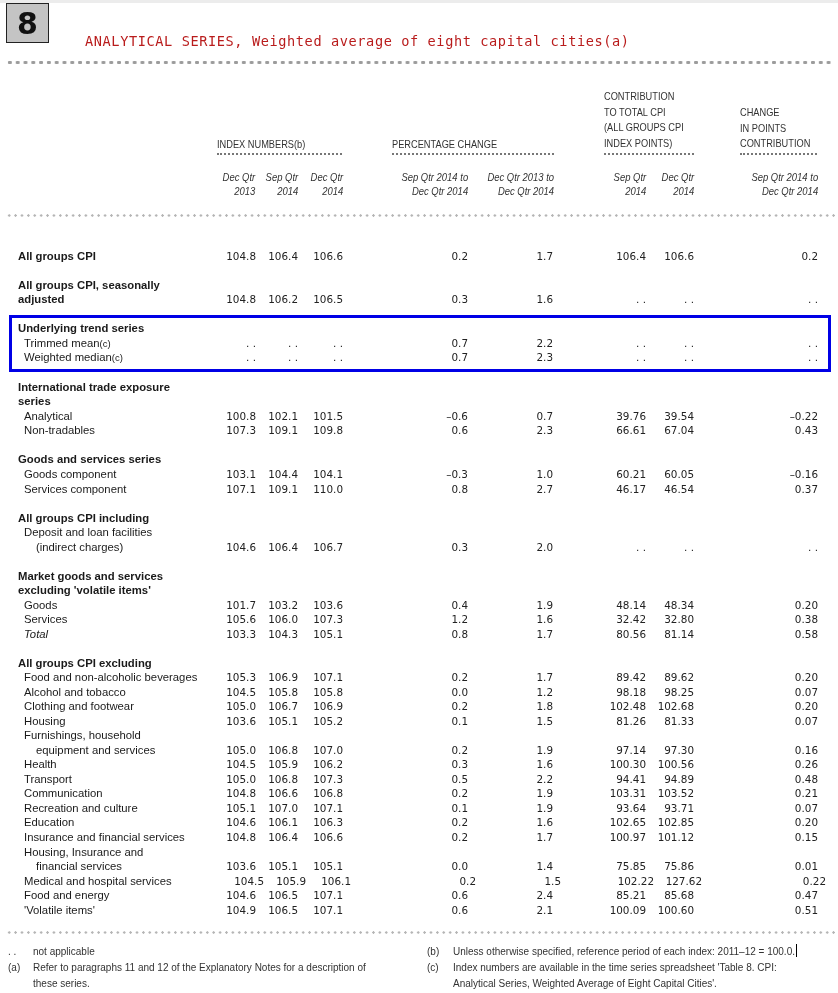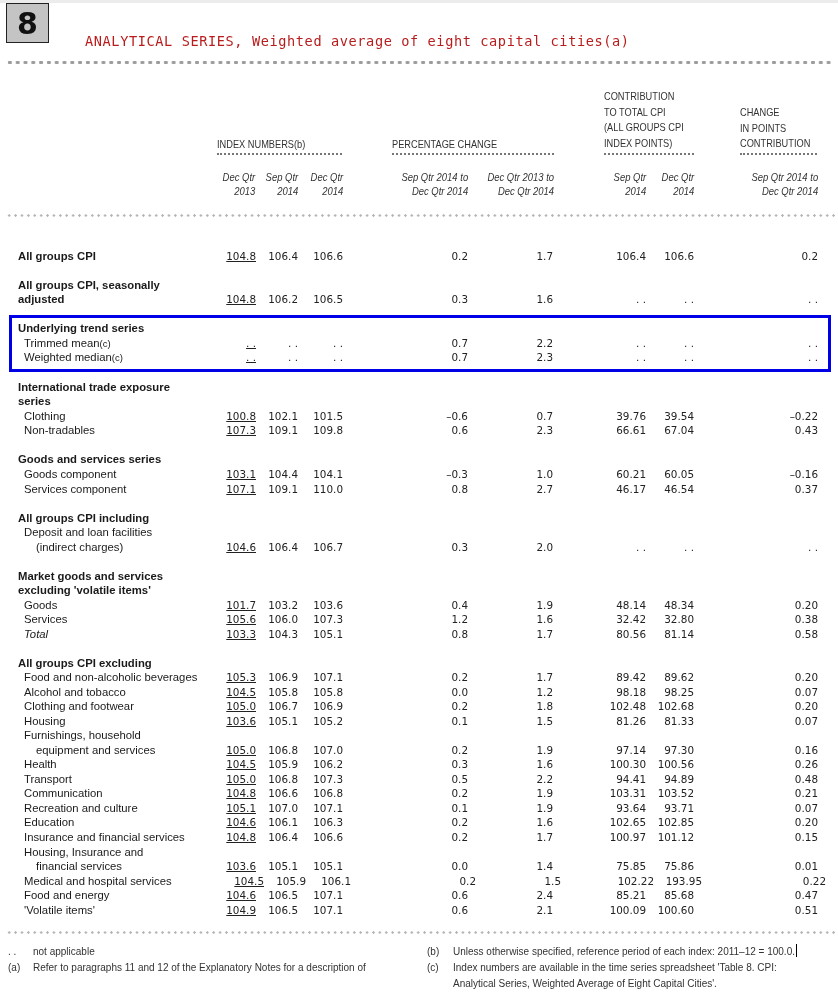--- a/index.html
+++ b/index.html
@@ -23,21 +23,21 @@
   .sub { position:absolute; font-size:10.5px; font-style:italic; color:#333; text-align:right;
          line-height:13.5px; white-space:nowrap; transform:scaleX(0.9); transform-origin:right top; }
   .row { position:absolute; left:0; width:838px; height:14.5px; font-size:11.3px; line-height:14.5px; }
   .row .label { position:absolute; left:18px; white-space:nowrap; color:#1a1a1a; }
   .row .label.bold { font-weight:bold; }
   .row .label.indent { left:24px; }
   .row .label.indent2 { left:36px; }
   .row .label.ital { font-style:italic; }
   .row .label .fn { font-size:9.5px; }
   .num { position:absolute; text-align:right; white-space:nowrap; color:#222; font-family:"DejaVu Sans", sans-serif; font-size:10.4px; }
-  .c1 { right:582px;text-decoration:underline; } .c2 { right:540px; } .c3 { right:495px; }
+  .c1 { right:582px; } .c2 { right:540px; } .c3 { right:495px; }
   .c4 { right:370px; } .c5 { right:285px; }
   .c6 { right:192px; } .c7 { right:144px; } .c8 { right:20px; }
   .highlight { position:absolute; left:9px; top:315px; width:822px; height:57px;
                border:3px solid #0000e6; box-sizing:border-box; }
   .foot { position:absolute; font-size:10px; color:#333; line-height:15.5px; white-space:nowrap; }
   .cursor { display:inline-block; width:1px; height:13px; background:#000; vertical-align:-2px; margin-left:1px; }
 </style>
 </head>
 <body>
 
@@ -151,21 +151,21 @@
       <span class="num c7">. .</span>
       <span class="num c8">. .</span>
     </div>
     <div class="row" style="top: 380px; padding-left: 14px;">
       <span class="label bold"><span>International trade exposure</span></span>
     </div>
     <div class="row" style="top: 394px;">
       <span class="label bold"><span>series</span></span>
     </div>
     <div class="row" style="top: 409px;">
-      <span class="label indent"><span>Clothing</span></span>
+      <span class="label indent"><span>Analytical</span></span>
       <span class="num c1">100.8</span>
       <span class="num c2">102.1</span>
       <span class="num c3">101.5</span>
       <span class="num c4">–0.6</span>
       <span class="num c5">0.7</span>
       <span class="num c6">39.76</span>
       <span class="num c7">39.54</span>
       <span class="num c8">–0.22</span>
     </div>
     <div class="row" style="top: 423px;">
@@ -402,21 +402,21 @@
       <span class="num c8">0.01</span>
     </div>
     <div class="row" style="top: 874px; padding-left: 8px;">
       <span class="label indent"><span>Medical and hospital services</span></span>
       <span class="num c1">104.5</span>
       <span class="num c2">105.9</span>
       <span class="num c3">106.1</span>
       <span class="num c4">0.2</span>
       <span class="num c5">1.5</span>
       <span class="num c6">102.22</span>
-      <span class="num c7">193.95</span>
+      <span class="num c7">127.62</span>
       <span class="num c8">0.22</span>
     </div>
     <div class="row" style="top: 888px;">
       <span class="label indent"><span>Food and energy</span></span>
       <span class="num c1">104.6</span>
       <span class="num c2">106.5</span>
       <span class="num c3">107.1</span>
       <span class="num c4">0.6</span>
       <span class="num c5">2.4</span>
       <span class="num c6">85.21</span>
@@ -438,20 +438,21 @@
 
 <div class="highlight"></div>
 
 <div class="dots small" style="top:931px;width:830px;"></div>
 
 <div class="foot" style="left:8px;top:944px;">. .</div>
 <div class="foot" style="left:33px;top:944px;">not applicable</div>
 <div class="foot" style="left:8px;top:960px;">(a)</div>
 <div class="foot" style="left:33px;top:960px;">
   <div>Refer to paragraphs 11 and 12 of the Explanatory Notes for a description of</div>
+  <div>these series.</div>
 </div>
 <div class="foot" style="left:427px;top:944px;">(b)</div>
 <div class="foot" style="left:453px;top:944px;"><span>Unless otherwise specified, reference period of each index: 2011–12 = 100.0.</span><span class="cursor"></span></div>
 <div class="foot" style="left:427px;top:960px;">(c)</div>
 <div class="foot" style="left:453px;top:960px;">
   <div>Index numbers are available in the time series spreadsheet 'Table 8. CPI:</div>
   <div>Analytical Series, Weighted Average of Eight Capital Cities'.</div>
 </div>
 
 </body></html>

